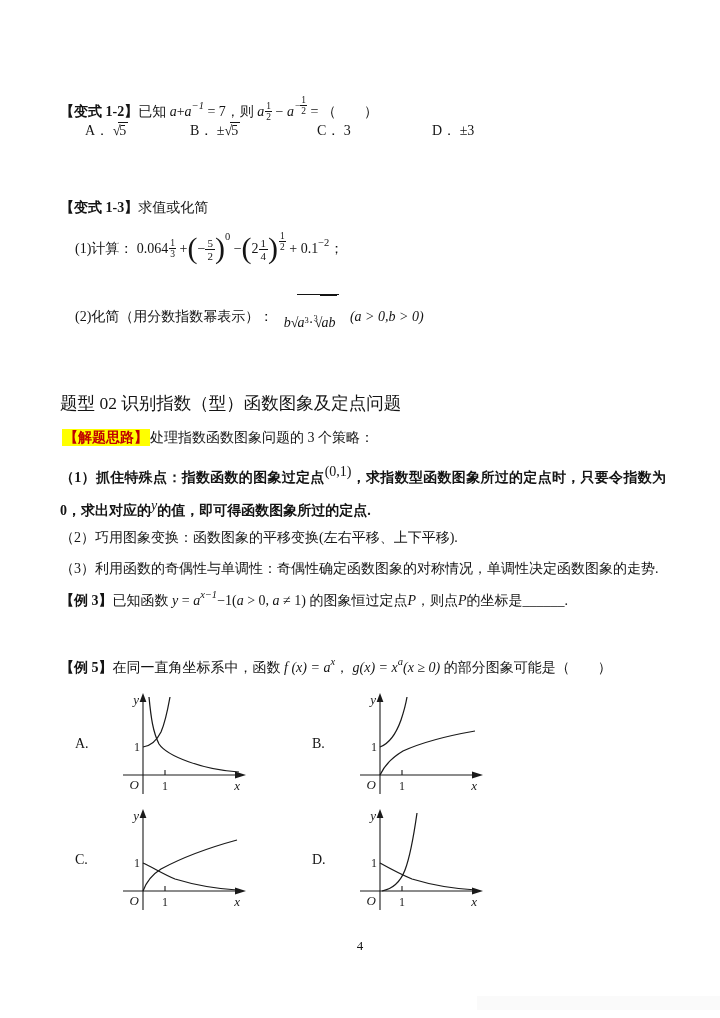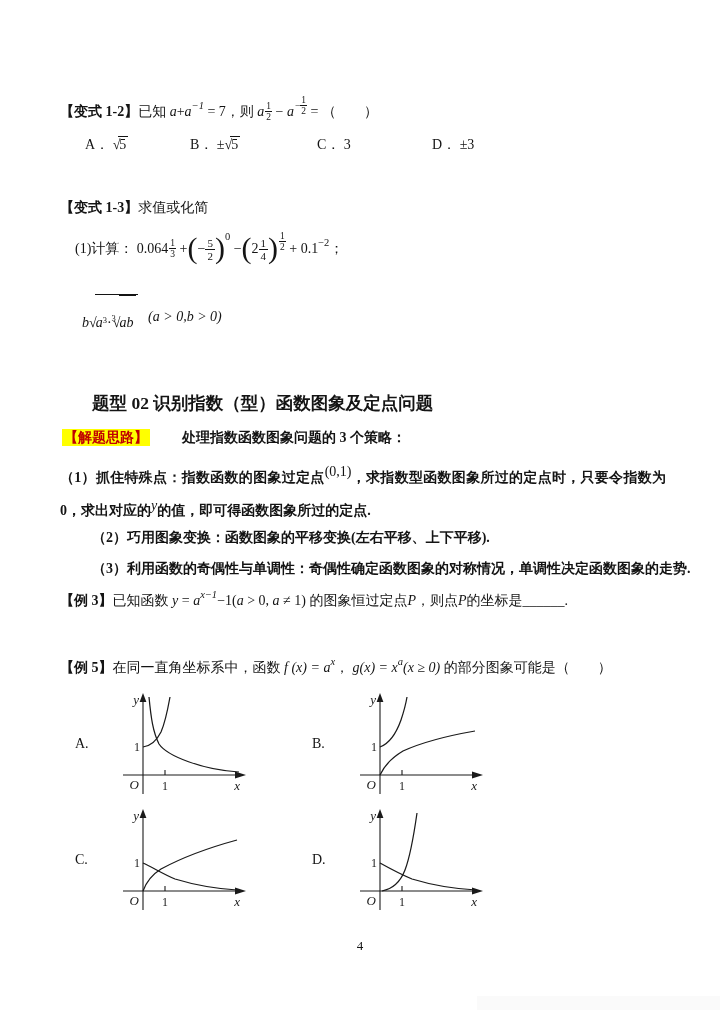--- a/index.html
+++ b/index.html
@@ -3,21 +3,21 @@
 <meta charset="utf-8">
 <style>
   html,body{margin:0;padding:0;}
   body{
     width:720px;height:1018px;background:#ffffff;position:relative;
     font-family:"Liberation Serif","DejaVu Serif",serif;color:#141414;
     font-size:14px;overflow:hidden;
   }
   .abs{position:absolute;}
   .it{font-style:italic;}
-  .bold{font-weight:bold;margin-left:32px;}
+  .bold{font-weight:normal;}
   .tag{font-weight:bold;margin-top:42px;}
   .hl{background:#ffff00;color:#c00000;font-weight:bold;padding:1px 2px;}
   
   .frac{display:inline-block;vertical-align:middle;text-align:center;font-size:11px;line-height:1.15;}
   .frac .fn{display:block;padding:0 2px;}
   .frac .fd{display:block;border-top:1px solid #141414;padding:0 2px;}
   
   .supfrac{display:inline-flex;align-items:center;vertical-align:7px;font-size:9.5px;line-height:1.1;margin-left:1px;}
   .supfrac .col{display:inline-block;text-align:center;}
   .supfrac .fn{display:block;padding:0 1px;}
@@ -67,21 +67,21 @@
         <span>−</span>
         <span class="col">
           <span class="fn">1</span>
           <span class="fd">2</span>
         </span>
       </span>
     <span>=</span>
     <span>（　　）</span>
   </div>
 
-  <div class="abs" style="left:0;top:136px;width:636px;height:26px;">
+  <div class="abs" style="left:0;top:122px;width:636px;height:26px;">
     <span class="abs" style="left:85px;">
       <span>A．</span>
       <span class="sq"><span class="sqsign">√</span><span class="sqbar">5</span></span>
     </span>
     <span class="abs" style="left:190px;">
       <span>B．</span>
       <span>±</span><span class="sq"><span class="sqsign">√</span><span class="sqbar">5</span></span>
     </span>
     <span class="abs" style="left:317px;font-family:Liberation Serif, serif;">
       <span>C．</span>
@@ -109,20 +109,21 @@
     <span>−</span><span class="bp">(</span><span>2</span><span class="frac"><span class="fn">1</span><span class="fd">4</span></span><span class="bp">)</span><span class="supfrac" style="vertical-align:14px;">
         <span class="col">
           <span class="fn">1</span>
           <span class="fd">2</span>
         </span>
       </span>
     <span>+ 0.1</span><span class="sup">−2</span><span>；</span>
   </div>
 
   <div class="abs mathline" style="left:75px;top:282px;height:54px;line-height:54px;">
+    <span>(2)化简（用分数指数幂表示）：</span>
     <span class="bigfrac">
       <span class="bf-top"><span class="it">b</span><span class="sq"><span class="sqsign">√</span><span class="sqbar"><span class="it">a</span><span class="sup" style="top:-4px;font-size:8.5px;">3</span><span>·</span><span class="ridx">3</span><span class="sqsign">√</span><span class="sqbar it">ab</span></span></span></span>
     </span>
     <span class="it">(a &gt; 0,b &gt; 0)</span>
   </div>
 
   <div class="abs bold" style="left:60px;top:391px;font-size:17.5px;">题型 02 识别指数（型）函数图象及定点问题</div>
 
   <div class="abs" style="left:62px;top:429px;">
     <span class="hl">【解题思路】</span><span class="bold">处理指数函数图象问题的 3 个策略：</span>

